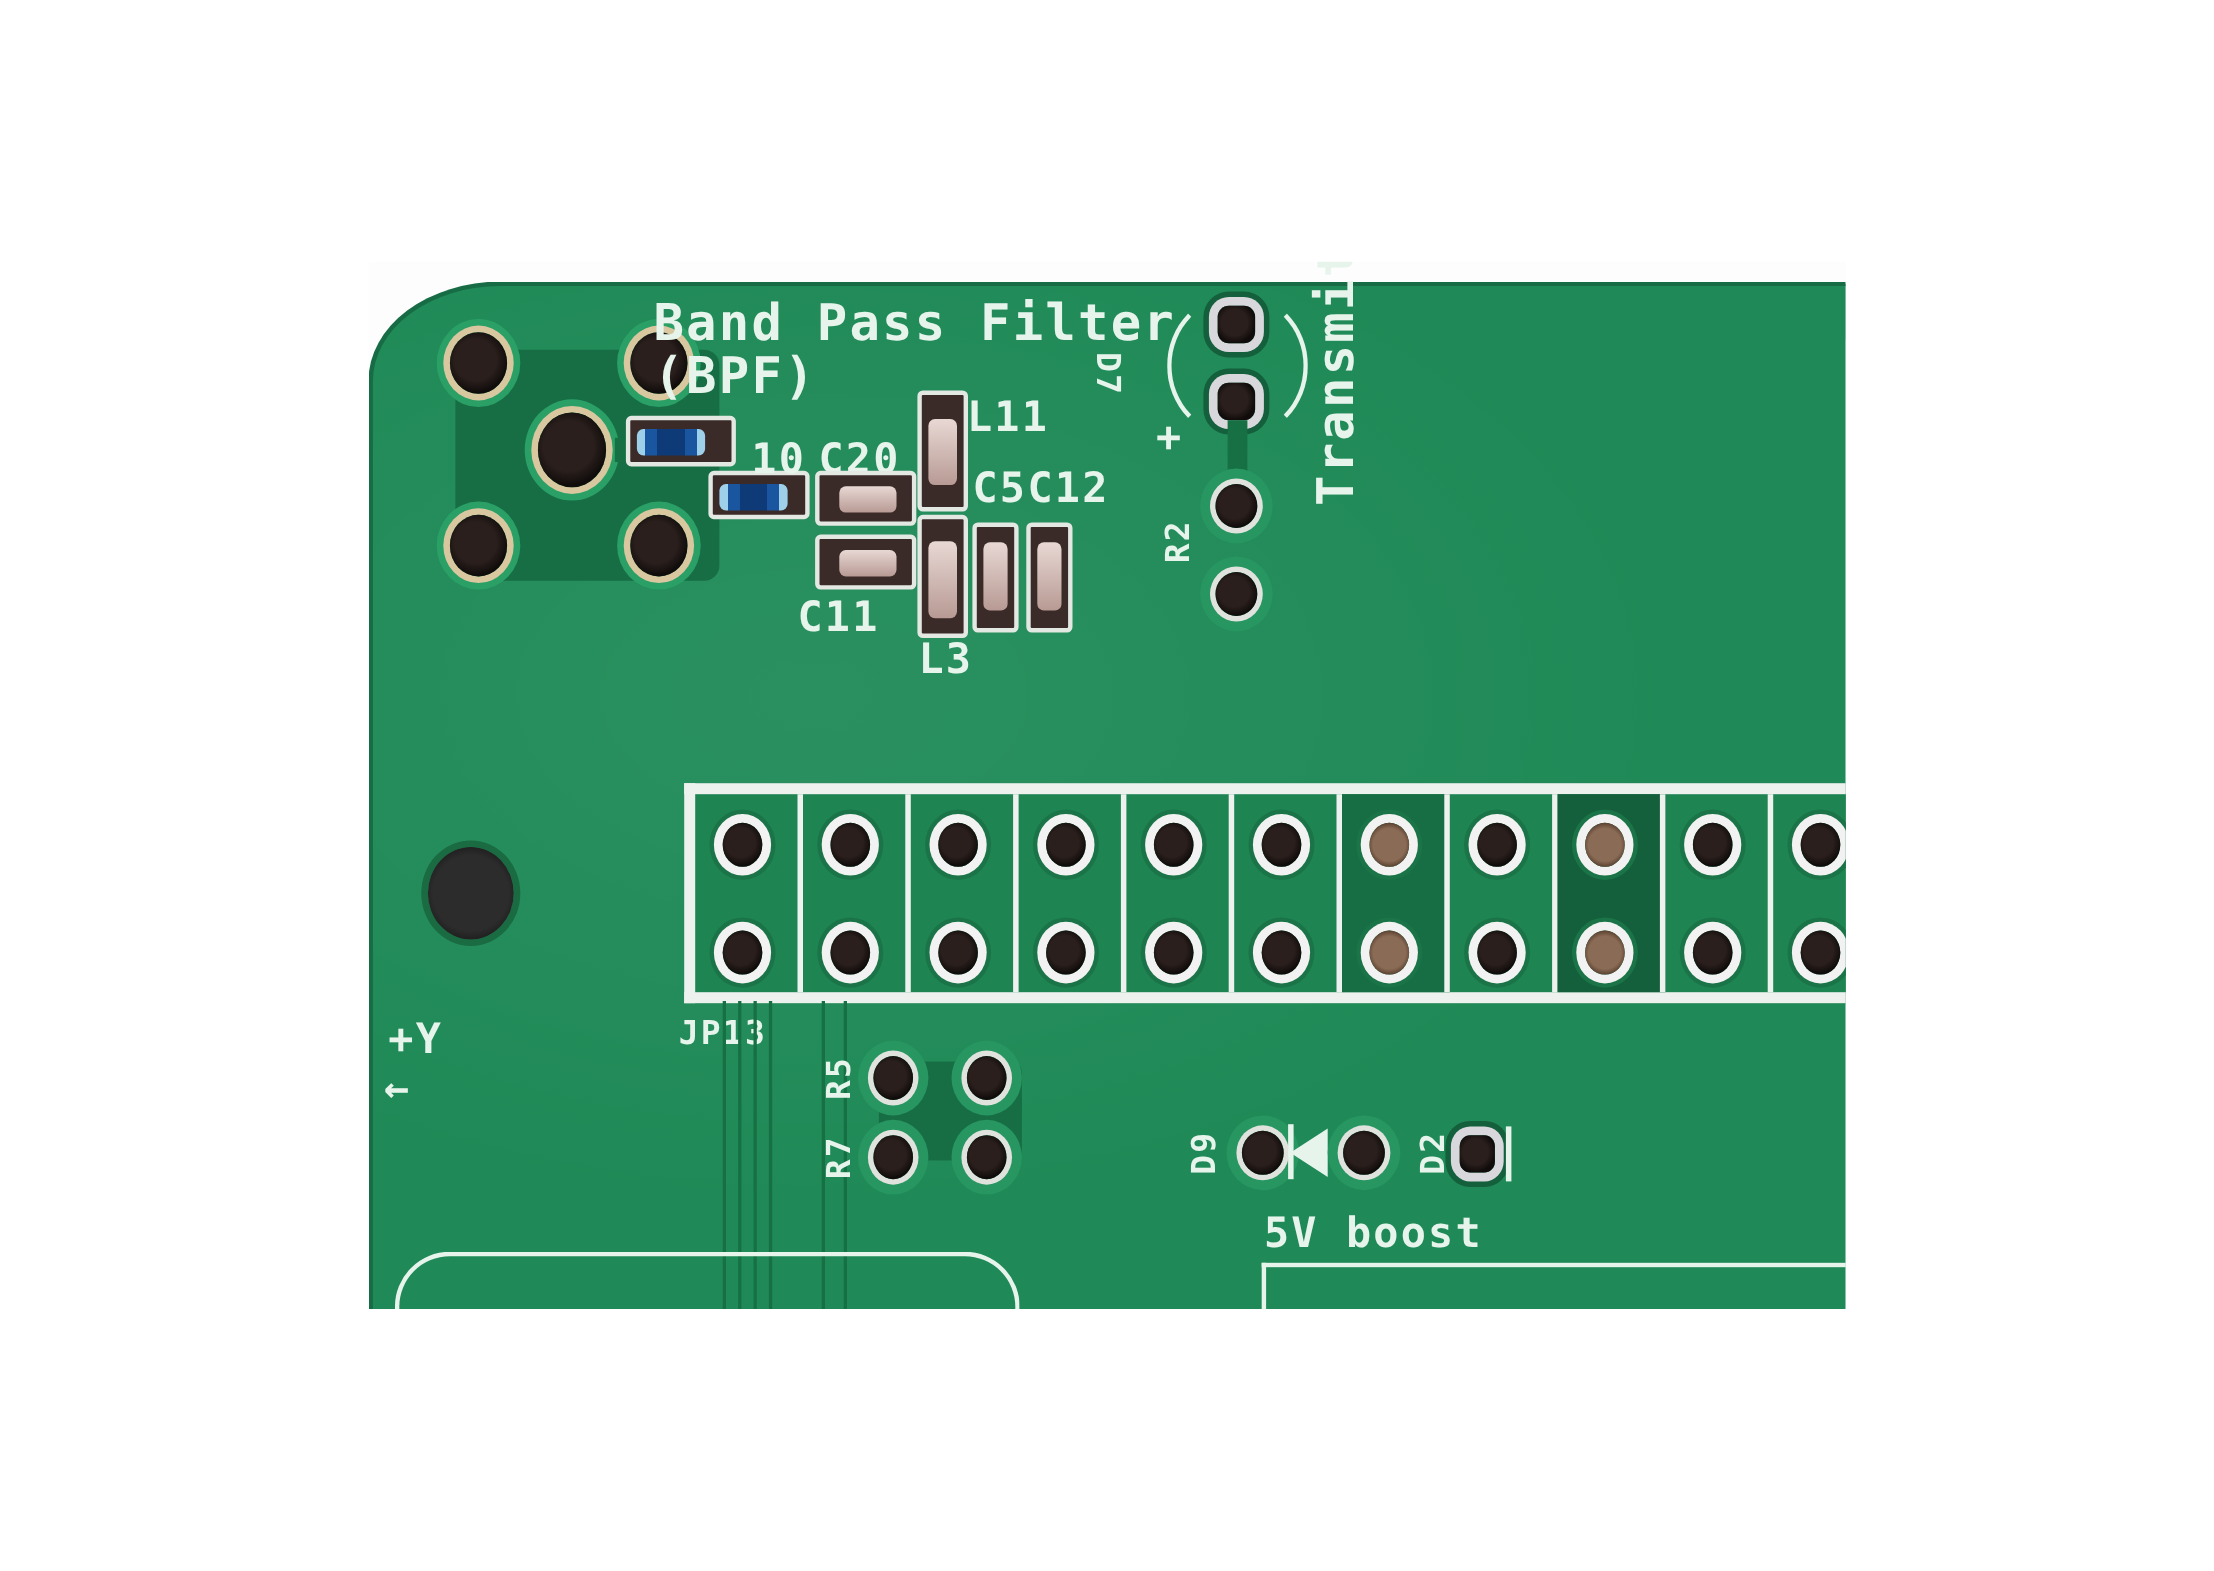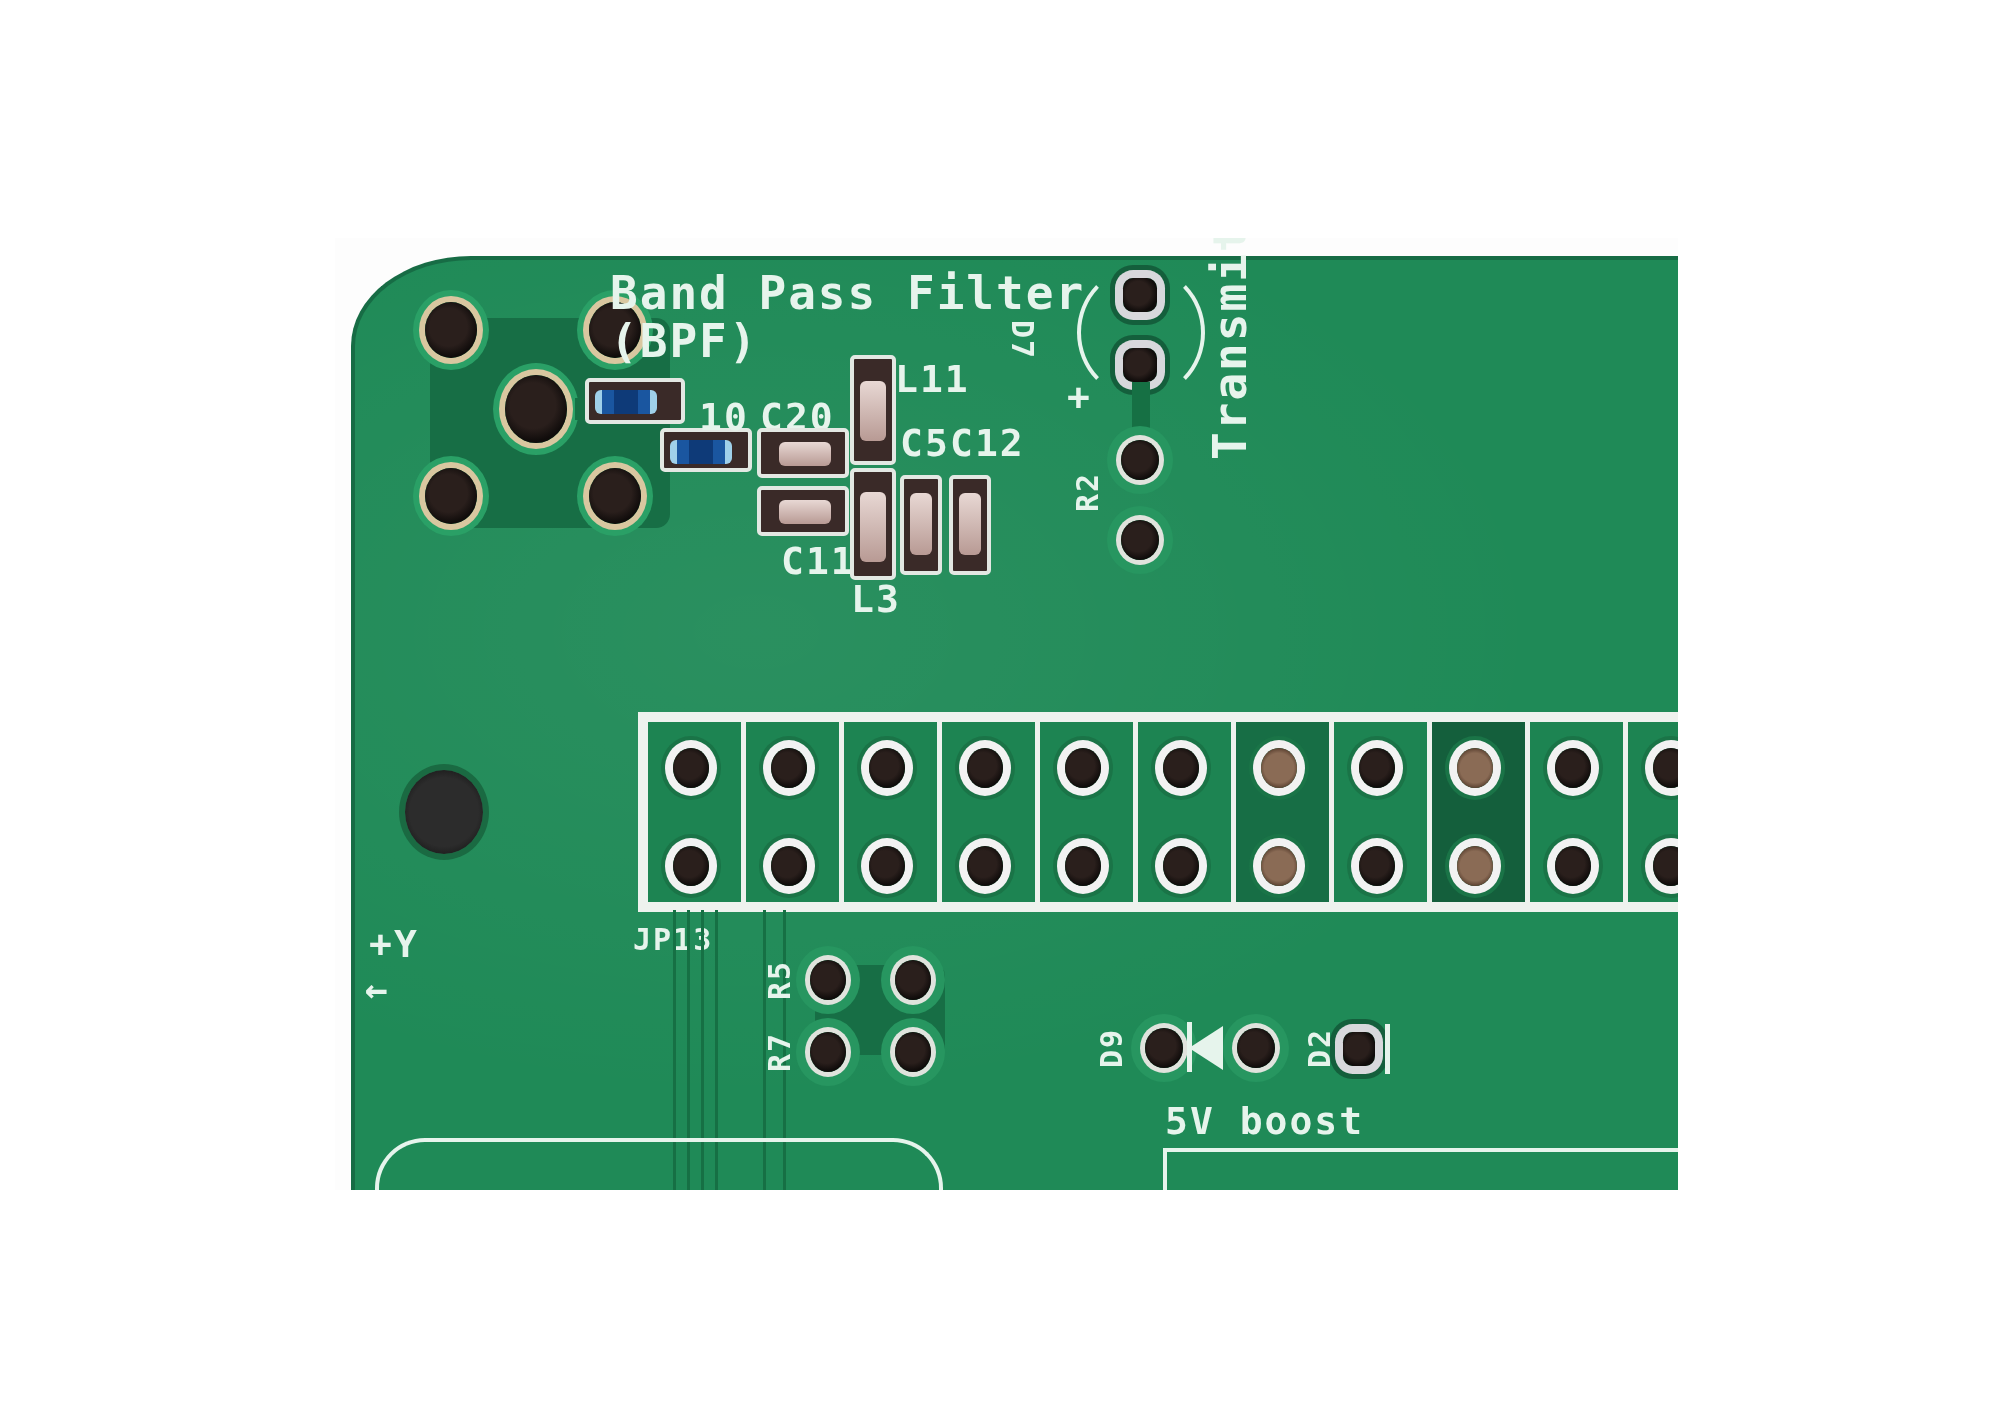--- a/index.html
+++ b/index.html
@@ -1,19 +1,19 @@
 <!DOCTYPE html>
 <html><head>
 <meta charset="utf-8">
 <style>
   html, body { margin: 0; padding: 0; background: #ffffff; }
   body { width: 2013px; height: 1428px; position: relative; overflow: hidden; font-family: "DejaVu Sans Mono", monospace; }
   .photo { position: absolute; left: 335px; top: 238px; width: 1343px; height: 952px; background: #fdfdfd; overflow: hidden; }
   .board { position: absolute; left: 0; top: 18px; width: 1343px; height: 934px; background: #1f8a57; border-top-left-radius: 120px 90px; border-top: 4px solid #176c45; border-left: 4px solid #176c45; box-sizing: border-box;
-    background-image: radial-gradient(ellipse at 30% 40%, rgba(255,255,255,0.05), rgba(0,0,0,0) 60%); margin-left: 16px; }
+    background-image: radial-gradient(ellipse at 30% 40%, rgba(255,255,255,0.05), rgba(0,0,0,0) 60%); }
   .silk { position: absolute; color: #e6f4ec; font-weight: bold; white-space: nowrap; letter-spacing: 2px; line-height: 1; }
   .silk.big { font-size: 46px; }
   .silk.mid { font-size: 38px; }
   .silk.sm  { font-size: 30px; }
   .silk.vert { transform: rotate(-90deg); transform-origin: left top; }
   .copper-pour { position: absolute; background: #176e45; }
   .hole { position: absolute; border-radius: 50%; background: radial-gradient(circle at 45% 45%, #2a1f1c 0 45%, #100c0b 70%); box-shadow: 0 0 0 6px #c9cfc9, 0 0 0 12px #2aa066; }
   .hole.gold { box-shadow: 0 0 0 6px #d9c7a0, 0 0 0 12px #2aa066; }
   .hole.pin { box-shadow: 0 0 0 8px #f2f2f2, 0 0 0 12px #1a7447; }
   .hole.brown { background: radial-gradient(circle, #8a6b55 0 55%, #5a4030 75%); }
@@ -56,21 +56,21 @@
         <div class="body" style="left:6px;top:8px;width:62px;height:24px;"></div>
       </div>
     <div class="silk mid" style="left:344px;top:138px;">10</div>
     <div class="silk mid" style="left:405px;top:138px;">C20</div>
     <div class="smd cap" style="left:402px;top:168px;width:92px;height:50px;">
         <div class="body" style="left:18px;top:10px;width:52px;height:24px;"></div>
       </div>
     <div class="smd cap" style="left:402px;top:226px;width:92px;height:50px;">
         <div class="body" style="left:18px;top:10px;width:52px;height:24px;"></div>
       </div>
-    <div class="silk mid" style="left:426px;top:282px;">C11</div>
+    <div class="silk mid" style="left:386px;top:282px;">C11</div>
 
     <div class="smd cap" style="left:495px;top:95px;width:46px;height:110px;">
         <div class="body" style="left:6px;top:22px;width:26px;height:60px;"></div>
       </div>
     <div class="silk mid" style="left:540px;top:100px;">L11</div>
     <div class="smd cap" style="left:495px;top:208px;width:46px;height:112px;">
         <div class="body" style="left:6px;top:20px;width:26px;height:70px;"></div>
       </div>
     <div class="silk mid" style="left:496px;top:320px;">L3</div>
 

